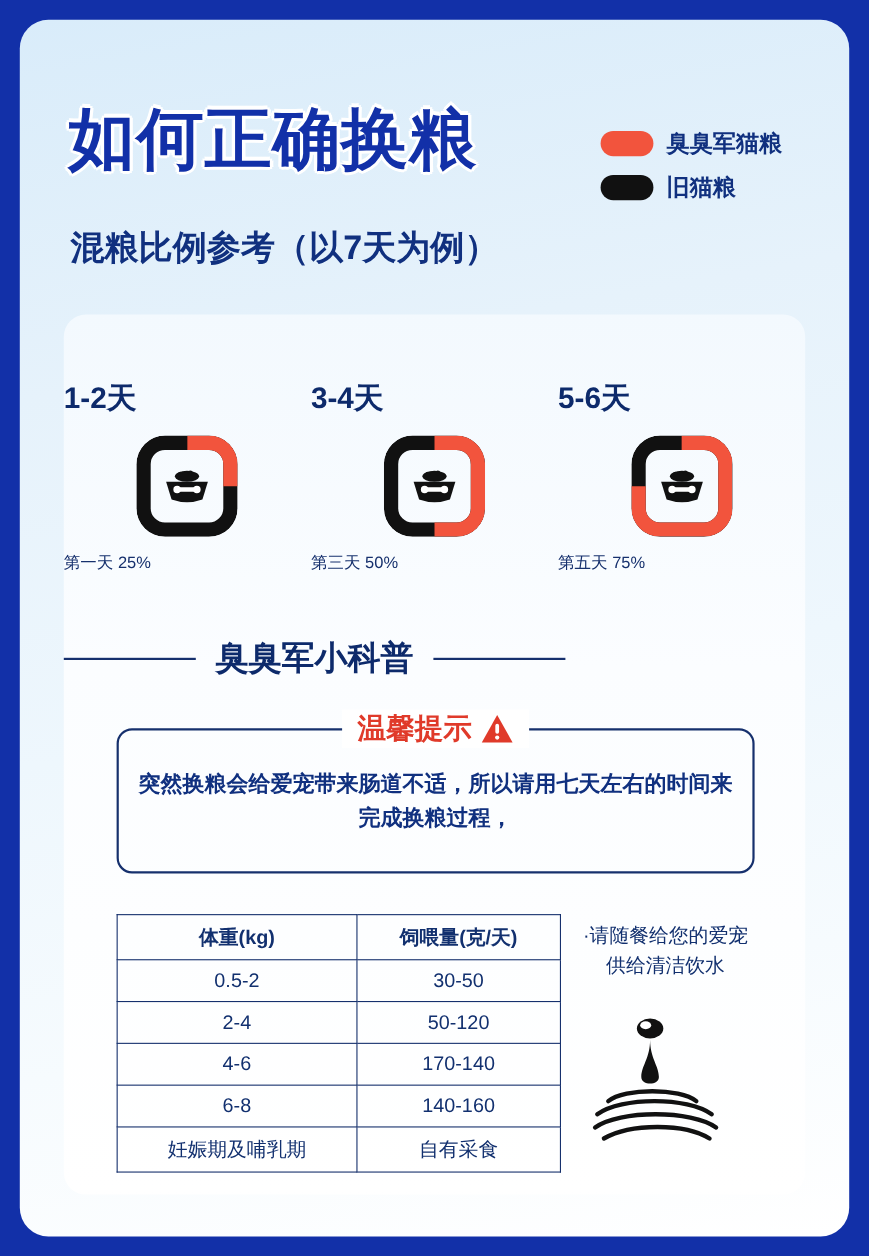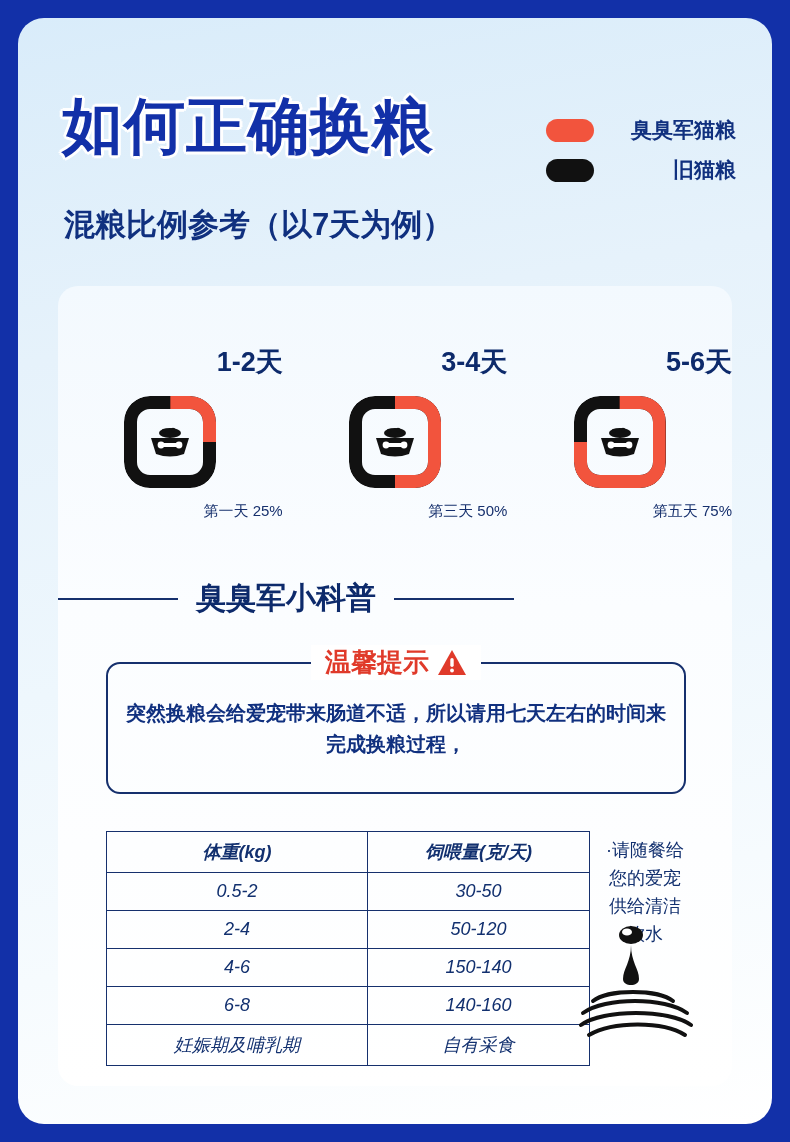--- a/index.html
+++ b/index.html
@@ -64,21 +64,21 @@
   .legend {
     position: absolute;
     right: 36px;
     top: 98px;
     width: 190px;
   }
   .legend-row {
     display: flex;
     align-items: center;
     margin-bottom: 12px;
-    justify-content: space-between;
+    justify-content: flex-start;
   }
   .legend-pill {
     width: 48px;
     height: 23px;
     border-radius: 12px;
     margin-right: 12px;
     flex: none;
   }
   .legend-label {
     font-size: 21px;
@@ -101,21 +101,21 @@
   
   .stages {
     position: absolute;
     left: 0;
     top: 58px;
     width: 100%;
     display: flex;
   }
   .stage {
     flex: 1 1 0;
-    text-align: right;
+    text-align: left;
   }
   .stage-title {
     font-size: 27px;
     font-weight: bold;
     color: #0d2a6b;
     margin-bottom: 16px;
   }
   .ring-wrap {
     position: relative;
     width: 92px;
@@ -226,24 +226,23 @@
 
   
   .bottom {
     position: absolute;
     left: 48px;
     top: 545px;
     width: 580px;
     display: flex;
   }
   .feed-table {
-    width: 484px;
+    width: 404px;
     border-collapse: collapse;
     border: 1.5px solid #16306d;
-    font-style: italic;
   }
   .feed-table td, .feed-table th {
     border: 1.5px solid #16306d;
     text-align: center;
     font-size: 18px;
     color: #12306f;
     padding: 8px 0;
     font-weight: normal;
   }
   .feed-table th {
@@ -388,21 +387,21 @@
           <tr>
             <td>0.5-2</td>
             <td>30-50</td>
           </tr>
           <tr>
             <td>2-4</td>
             <td>50-120</td>
           </tr>
           <tr>
             <td>4-6</td>
-            <td>150-140</td>
+            <td>170-140</td>
           </tr>
           <tr>
             <td>6-8</td>
             <td>140-160</td>
           </tr>
           <tr>
             <td>妊娠期及哺乳期</td>
             <td>自有采食</td>
           </tr>
         </tbody>

